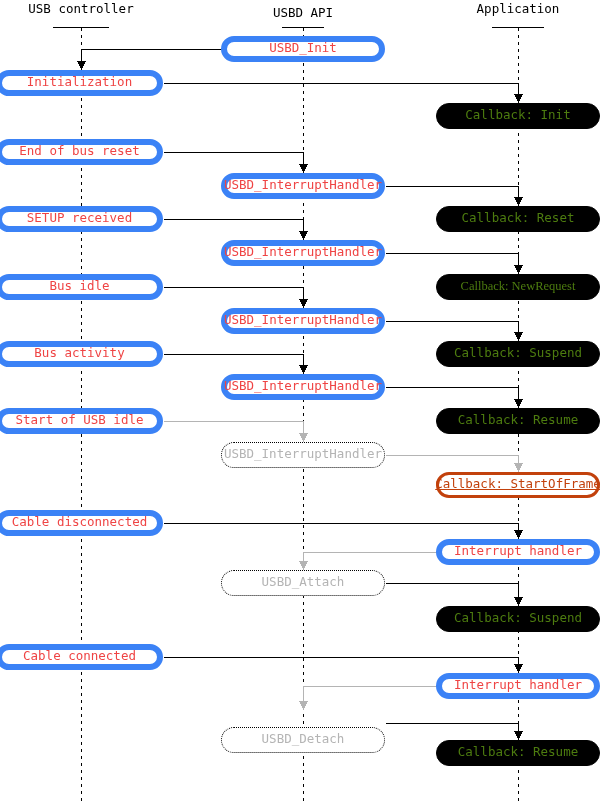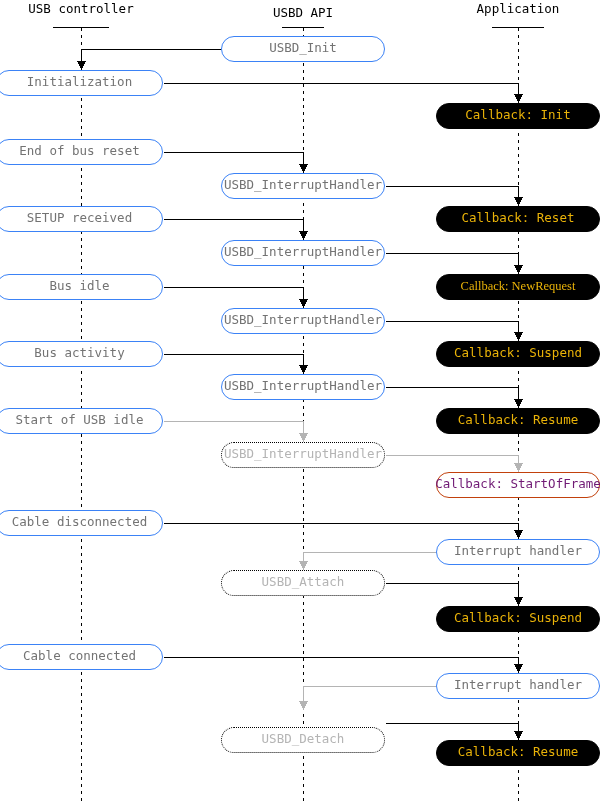--- a/index.html
+++ b/index.html
@@ -21,27 +21,27 @@
   
   .node{
     position:absolute;box-sizing:border-box;
     display:flex;align-items:center;justify-content:center;
     font-size:12.5px;white-space:nowrap;line-height:1;
     border-radius:999px;
   }
   .node .lbl{position:relative;top:-0.5px;}
 
   
-  .node.plain{background:#ffffff;border:1px solid #3b82f6;color:#737373;}
-  
-  .node.filled{background:#000000;border:1px solid #000000;color:#eab308;}
+  .node.plain{background:#ffffff;border:6px solid #3b82f6;color:#ef4444;}
+  
+  .node.filled{background:#000000;border:1px solid #000000;color:#4d7c0f;}
   
   .node.ghost-dot{background:#ffffff;border:1px dotted #000000;color:#b4b4b4;}
   
-  .node.ghost-solid{background:#ffffff;border:1px solid #c2410c;color:#701a75;}
+  .node.ghost-solid{background:#ffffff;border:3px solid #c2410c;color:#c2410c;text-decoration:underline;}
 </style>
 </head>
 <body>
 
 <div id="stage">
   <svg id="wires" width="600" height="804" shape-rendering="crispEdges">
       <line x1="81.5" x2="81.5" y1="28" y2="804" stroke="#000000" stroke-width="1" stroke-dasharray="3,4"></line>
       <line x1="303.5" x2="303.5" y1="28" y2="804" stroke="#000000" stroke-width="1" stroke-dasharray="3,4"></line>
       <line x1="518.5" x2="518.5" y1="28" y2="804" stroke="#000000" stroke-width="1" stroke-dasharray="3,4"></line>
       <g>

